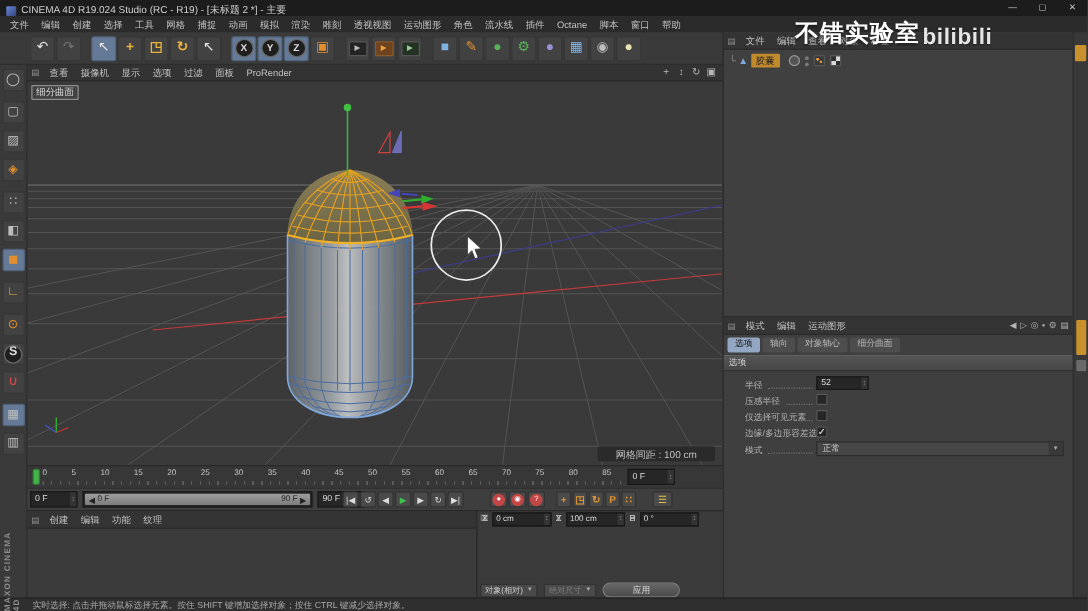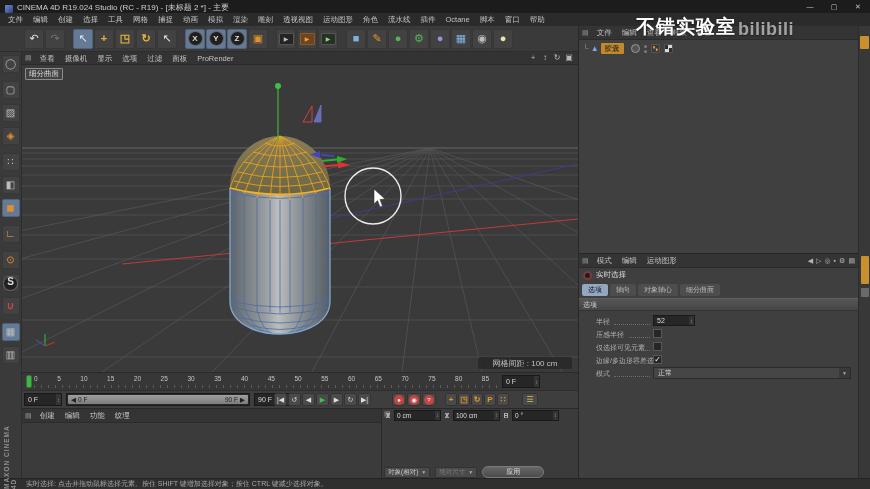--- a/index.html
+++ b/index.html
@@ -111,21 +111,21 @@
   .cdrops{position:absolute;top:57px;left:2px;display:flex;gap:5px;align-items:center}
   .cdrop{height:11px;background:#4a4a4a;border:1px solid #333;font-size:6.5px;color:#ccc;display:flex;align-items:center;padding:0 3px;gap:3px;box-sizing:border-box;border-radius:1px}
   .cdrop.disabled{color:#7d7d7d}
   .cdrop .dd{font-size:5px;color:#aaa}
   .apply{height:12px;width:62px;border-radius:6px;background:linear-gradient(#676767,#4b4b4b);border:1px solid #7a7a7a;color:#ddd;font-size:7px;display:flex;align-items:center;justify-content:center;box-sizing:border-box}
   
   .statusbar{left:0;top:478px;width:870px;height:11px;background:#2f2f2f;border-top:1px solid #232323;font-size:7px;color:#a8a8a8;display:flex;align-items:center;padding-left:26px;box-sizing:border-box}
   
   .watermark{left:636px;top:14px;display:flex;align-items:flex-end;gap:2px;z-index:50}
   .wm-text{font-size:19px;font-weight:bold;color:#fff;letter-spacing:1px;text-shadow:0 1px 2px rgba(0,0,0,.45)}
-  .wm-logo{font-size:18px;font-weight:bold;color:#a3a3a3;letter-spacing:.5px;text-shadow:0 1px 2px rgba(0,0,0,.45)}
+  .wm-logo{font-size:18px;font-weight:bold;color:#e5e5e5;letter-spacing:.5px;text-shadow:0 1px 2px rgba(0,0,0,.45)}
 </style>
 </head>
 <body>
 
 <div class="abs titlebar">
   <span class="app-icon"></span>
   <span>CINEMA 4D R19.024 Studio (RC - R19) - [未标题 2 *] - 主要</span>
   <span class="win-btns">
     <span class="win-btn">—</span>
     <span class="win-btn">▢</span>
@@ -476,24 +476,20 @@
     <span class="am-tools">
 
     <span class="at">◀</span>
         <span class="at">▷</span>
         <span class="at">◎</span>
         <span class="at">▪</span>
         <span class="at">⚙</span>
         <span class="at">▤</span>
       </span>
   </div>
-  <div class="am-title">
-    <span class="tool-ic"></span>
-    <span class="am-title-text">实时选择</span>
-  </div>
   <div class="tabs">
 
   <div class="tab active">选项</div>
       <div class="tab">轴向</div>
       <div class="tab">对象轴心</div>
       <div class="tab">细分曲面</div>
     </div>
   <div class="sect">选项</div>
   <div style="padding-top:3px">
     <div class="arow">

